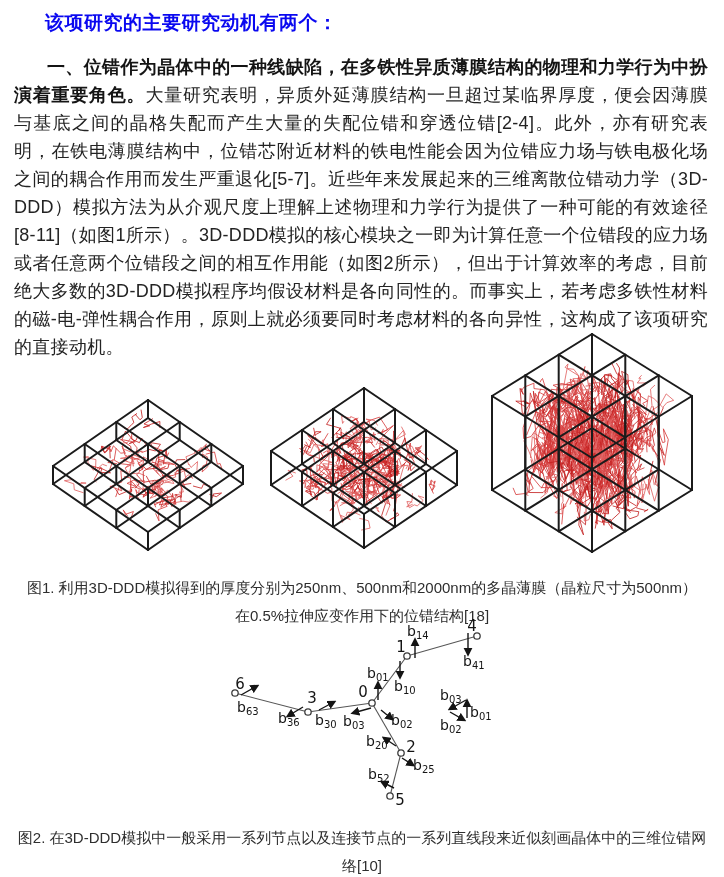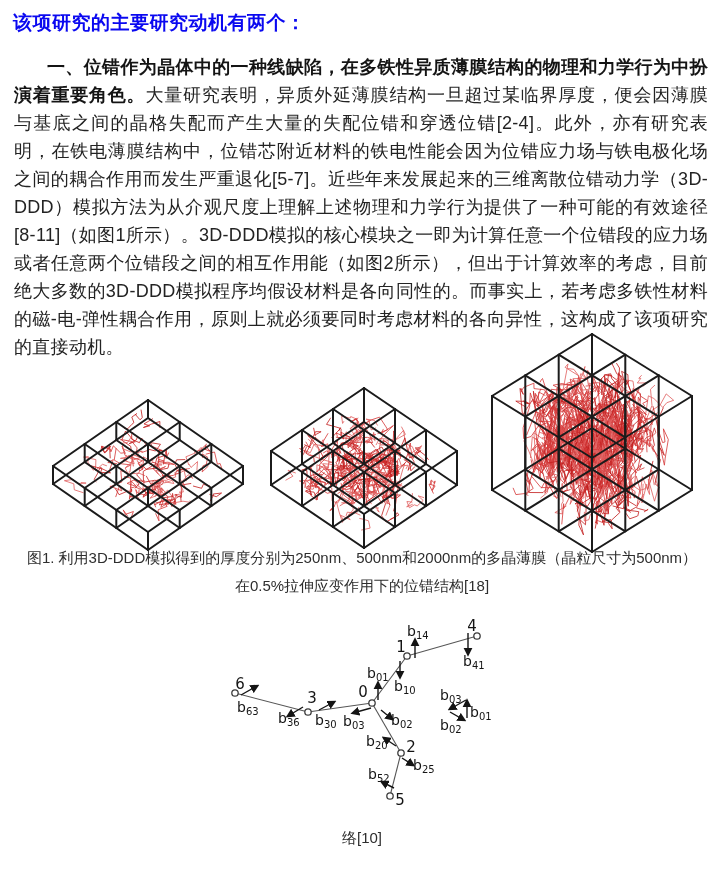--- a/index.html
+++ b/index.html
@@ -7,30 +7,30 @@
         font-family:"Liberation Sans","DejaVu Sans",sans-serif;}
   .heading{position:absolute;left:13px;top:10px;font-size:19px;font-weight:700;letter-spacing:.5px;}
   .para{position:absolute;left:14px;top:53px;width:694px;margin:0;font-size:18px;line-height:28px;
         text-align:justify;color:#232323;text-indent:33px;letter-spacing:.3px;}
   .para .lead{font-weight:700;color:#141414;}
   svg.fig{position:absolute;left:0;display:block;}
   #fig1{top:325px;}
   #fig2{top:618px;}
   .cap{position:absolute;left:0;width:724px;text-align:center;font-size:15px;color:#2e2e2e;}
   .cap div{line-height:28px;}
-  .cap1{top:544px;}
+  .cap1{top:574px;}
   .cap2{top:824px;}
   #fig2 text{font-family:"DejaVu Sans","Liberation Sans",sans-serif;}
 </style>
 </head>
 <body>
 
 <div id="page">
 
-  <div class="heading" style="color: rgb(10, 8, 240);">该项研究的主要研究动机有两个：</div>
+  <div class="heading" style="color: rgb(10, 8, 240); margin-left: 32px;">该项研究的主要研究动机有两个：</div>
 
   <p class="para"><span class="lead">一、位错作为晶体中的一种线缺陷，在多铁性异质薄膜结构的物理和力学行为中扮演着重要角色。</span><span>大量研究表明，异质外延薄膜结构一旦超过某临界厚度，便会因薄膜与基底之间的晶格失配而产生大量的失配位错和穿透位错[2-4]。此外，亦有研究表明，在铁电薄膜结构中，位错芯附近材料的铁电性能会因为位错应力场与铁电极化场之间的耦合作用而发生严重退化[5-7]。近些年来发展起来的三维离散位错动力学（3D-DDD）模拟方法为从介观尺度上理解上述物理和力学行为提供了一种可能的有效途径[8-11]（如图1所示）。3D-DDD模拟的核心模块之一即为计算任意一个位错段的应力场或者任意两个位错段之间的相互作用能（如图2所示），但出于计算效率的考虑，目前绝大多数的3D-DDD模拟程序均假设材料是各向同性的。而事实上，若考虑多铁性材料的磁-电-弹性耦合作用，原则上就必须要同时考虑材料的各向异性，这构成了该项研究的直接动机。</span></p>
 
   <svg id="fig1" class="fig" width="724" height="235" viewBox="0 325 724 235">
       <g fill="none" stroke-width="1" stroke-opacity="0.82" stroke-linecap="round">
         <path d="M140.6,489.2L134.6,486.8L134.2,487.1L130.8,488.0L130.6,479.4L130.9,478.2L124.6,476.5" stroke="#d63a3a"></path>
         <path d="M174.8,501.5L165.6,504.8L167.6,500.7L164.9,499.8L174.2,499.7" stroke="#e06060"></path>
         <path d="M123.9,452.8L120.8,453.2L113.4,445.8L110.9,451.8L110.4,449.2L101.8,446.7L107.9,447.9" stroke="#d63a3a"></path>
         <path d="M160.1,469.0L159.9,471.4L162.9,474.9L167.3,478.9" stroke="#c32020"></path>
         <path d="M116.7,463.6L107.8,462.5L113.3,459.6L109.8,469.3" stroke="#d63a3a"></path>
@@ -718,16 +718,17 @@
         <text x="366" y="746" font-size="14"><tspan>b</tspan><tspan dy="3" font-size="10">20</tspan></text>
         <text x="413" y="770" font-size="14"><tspan>b</tspan><tspan dy="3" font-size="10">25</tspan></text>
         <text x="368" y="779" font-size="14"><tspan>b</tspan><tspan dy="3" font-size="10">52</tspan></text>
         <text x="440" y="700" font-size="14"><tspan>b</tspan><tspan dy="3" font-size="10">03</tspan></text>
         <text x="440" y="730" font-size="14"><tspan>b</tspan><tspan dy="3" font-size="10">02</tspan></text>
         <text x="470" y="717" font-size="14"><tspan>b</tspan><tspan dy="3" font-size="10">01</tspan></text>
       </g>
     </svg>
 
   <div class="cap cap2">
+    <div>图2. 在3D-DDD模拟中一般采用一系列节点以及连接节点的一系列直线段来近似刻画晶体中的三维位错网</div>
     <div>络[10]</div>
   </div>
 
 </div>
 
 </body></html>

